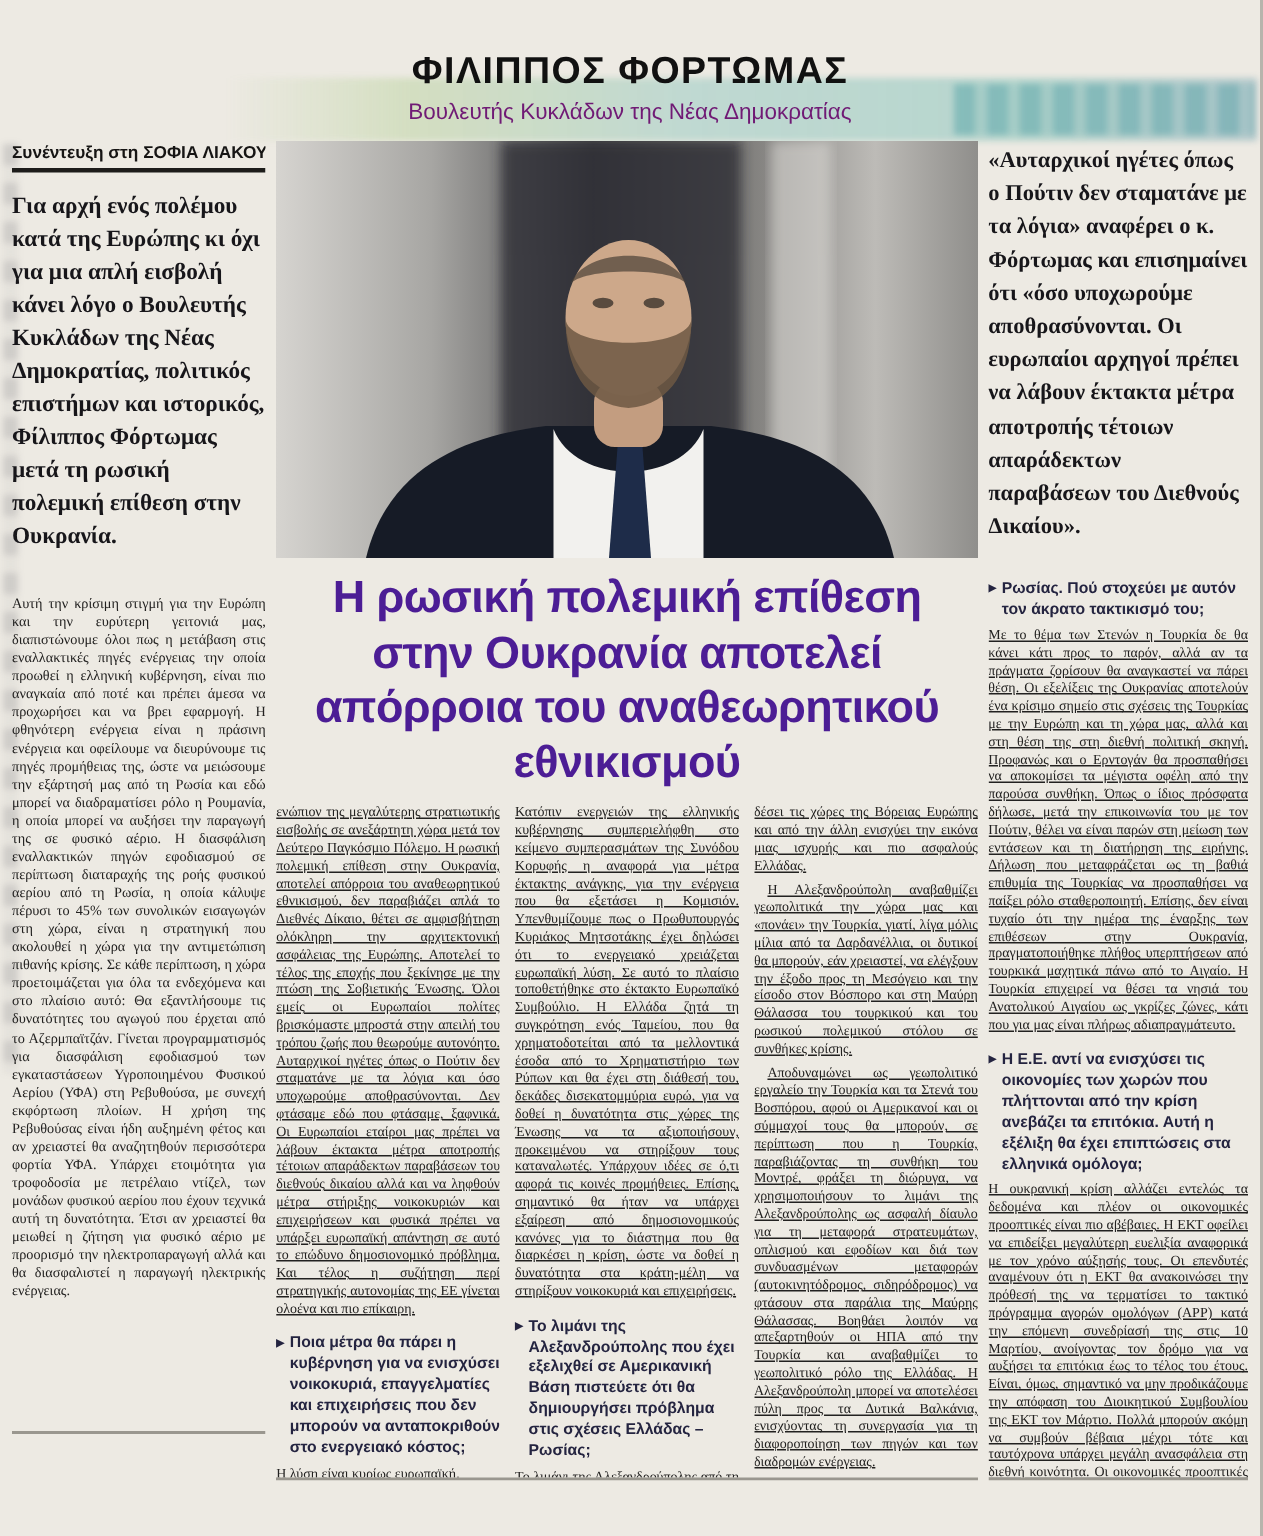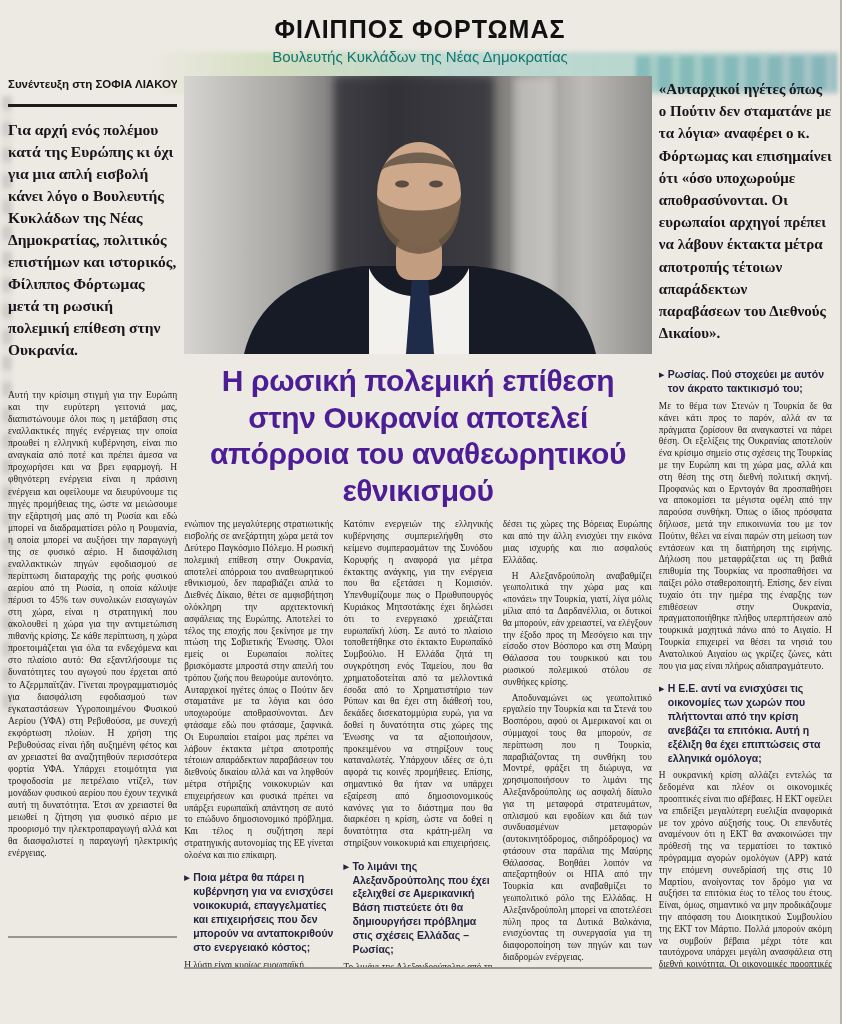--- a/index.html
+++ b/index.html
@@ -12,30 +12,30 @@
   
   .ghost{position:absolute; pointer-events:none; filter:blur(2px);}
   .ghost-band{left:150px; top:52px; width:688px; height:42px;
     background:linear-gradient(90deg, rgba(122,182,72,0) 0%, rgba(122,182,72,.22) 18%,
       rgba(58,167,158,.25) 45%, rgba(58,167,158,.30) 78%, rgba(47,124,150,.28) 100%);}
   .ghost-blob{left:636px; top:56px; width:200px; height:34px;
     background:repeating-linear-gradient(90deg, rgba(40,140,150,.35) 0 14px, rgba(40,140,150,.12) 14px 22px);}
   .ghost-side{left:2px; top:96px; width:10px; height:620px;
     background:repeating-linear-gradient(180deg, rgba(90,90,100,.20) 0 14px, rgba(90,90,100,.05) 14px 26px);}
 
-  header{position:relative; text-align:center; margin-top:8px;}
+  header{position:relative; text-align:center; margin-top:26px;}
   .title{font:700 25px/1.1 "Liberation Sans", sans-serif; letter-spacing:1px; margin:0; color:#111;}
-  .subtitle{font:400 15px/1.3 "Liberation Sans", sans-serif; margin-top:3px; color:#0f766e;}
+  .subtitle{font:400 15px/1.3 "Liberation Sans", sans-serif; margin-top:3px; color:#701a75;}
 
   .content{position:relative; display:flex; gap:7px; margin-top:10px;}
 
   
   .col-left{width:170px; height:862px; display:flex; flex-direction:column; overflow:hidden;}
   .byline{font-family:"Liberation Sans", sans-serif; font-size:11.5px; font-weight:700;
-    border-bottom:3px solid #1d1c1a; padding-bottom:14px; margin:2px 0 12px; white-space:nowrap; color:#161514;}
+    border-bottom:3px solid #1d1c1a; padding-bottom:4px; margin:2px 0 12px; white-space:nowrap; color:#161514;}
   .byline .name{font-weight:900;}
   .intro{font:700 15.5px/1.42 "Liberation Serif", serif; margin:0 0 28px; color:#17161a;}
 
   
   .col-right{width:174px; height:893px; display:flex; flex-direction:column; overflow:hidden;}
   .quote{font:700 15px/1.48 "Liberation Serif", serif; margin:2px 0 14px; color:#17161a;}
 
   
   .col-mid{width:470px; height:893px; display:flex; flex-direction:column; overflow:hidden;}
   .photo{width:470px; height:278px; overflow:hidden; background:#8a8a88;}
@@ -45,21 +45,21 @@
   .mcol{width:150px; overflow:hidden;}
 
   
   .qa{flex:1; overflow:hidden;}
   .blk{margin:0 0 9px;}
   .answer{font:400 9.5px/1.27 "Liberation Serif", serif; text-align:justify; color:#222120; margin-bottom:6px;}
   .answer + .answer{text-indent:9px; margin-top:-2px;}
   .question{font:700 10.5px/1.32 "Liberation Sans", sans-serif; color:#242440;
     padding-left:9px; position:relative; margin:10px 0 5px;}
   .question .qmark{position:absolute; left:0; top:2px; font-size:7px; color:#242440;}
-  .mcol .answer,.col-right .answer{font-size:9.3px;}
+  .mcol .answer,.col-right .answer{font-size:9.3px;text-decoration:underline;}
   .rule{margin-top:auto; height:2px; background:#9a978f; flex:0 0 auto;}
 </style>
 </head>
 <body>
 
 <div class="page">
   <div class="ghost ghost-band"></div>
   <div class="ghost ghost-blob"></div>
   <div class="ghost ghost-side"></div>
 

